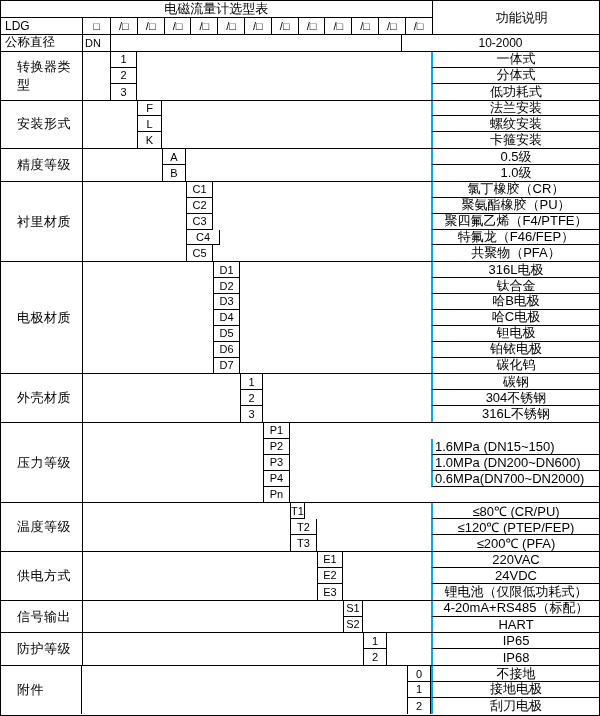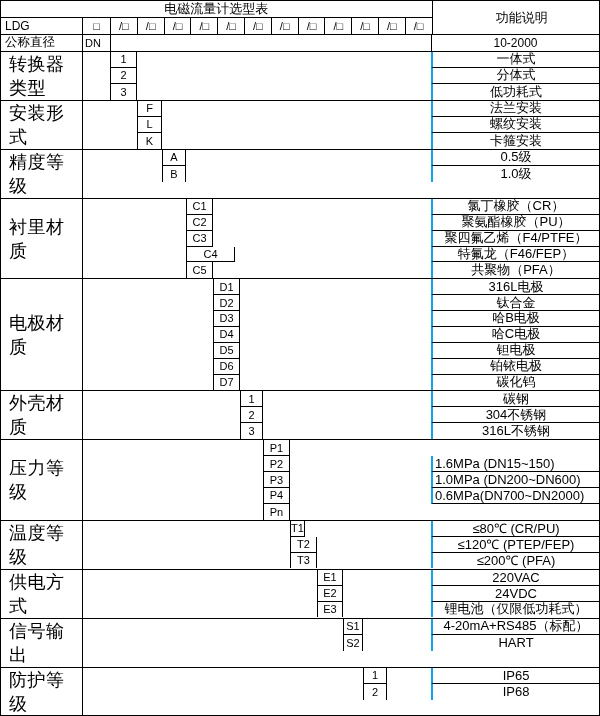--- a/index.html
+++ b/index.html
@@ -28,28 +28,28 @@
     width: 168px; border-left: 1px solid #000;
     display: flex; align-items: center; justify-content: center;
     font-size: 13px;
     padding-left: 12px;
   }
   
   .dn-row { height: 16.9px; display: flex; border-bottom: 1px solid #000; }
   .dn-label { width: 82px; border-right: 1px solid #000; display: flex; align-items: center; padding-left: 4px; font-size: 12.5px; }
   .dn-code { width: 28px; border-right: 1px solid #000; display: flex; align-items: center; padding-left: 2px; font-size: 11px; }
   .dn-fill { flex: 1; }
-  .dn-desc { width: 168px; border-left: 1px solid #000; display: flex; align-items: center; justify-content: center; }
+  .dn-desc { width: 198px; border-left: 1px solid #000; display: flex; align-items: center; justify-content: center; }
   
   .group { display: flex; border-bottom: 1px solid #000; }
   .group:last-child { border-bottom: none; }
   .glabel {
     width: 82px; border-right: 1px solid #000;
-    display: flex; align-items: center; padding-left: 8px;
-    font-size: 18px; letter-spacing: 0.5px;
+    display: flex; align-items: center; padding-left: 16px;
+    font-size: 13px; letter-spacing: 0.5px;
   }
   .gbody { flex: 1; display: flex; flex-direction: column; }
   .row { display: flex; height: 15.88px; }
   .sp { height: 100%; }
   .code {
     border-left: 1px solid #000; border-right: 1px solid #000; border-bottom: 1px solid #000;
     display: flex; align-items: center; justify-content: center;
     font-size: 11px; height: 100%;
   }
   .fillr { flex: 1; height: 100%; }
@@ -181,21 +181,21 @@
             <div class="desc">聚氨酯橡胶（PU）</div>
           </div>
           <div class="row">
             <div class="sp" style="width: 103px;"></div>
             <div class="code" style="width: 27px;">C3</div>
             <div class="fillr"></div>
             <div class="desc">聚四氟乙烯（F4/PTFE）</div>
           </div>
           <div class="row">
             <div class="sp" style="width: 103px;"></div>
-            <div class="code" style="width: 49px;">C4</div>
+            <div class="code" style="width: 34px;">C4</div>
             <div class="fillr"></div>
             <div class="desc">特氟龙（F46/FEP）</div>
           </div>
           <div class="row">
             <div class="sp" style="width: 103px;"></div>
             <div class="code" style="width: 27px;">C5</div>
             <div class="fillr"></div>
             <div class="desc">共聚物（PFA）</div>
           </div>
         </div>

